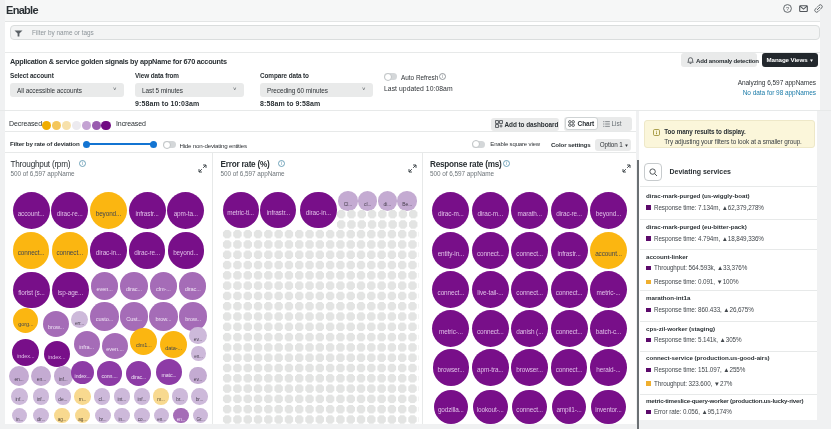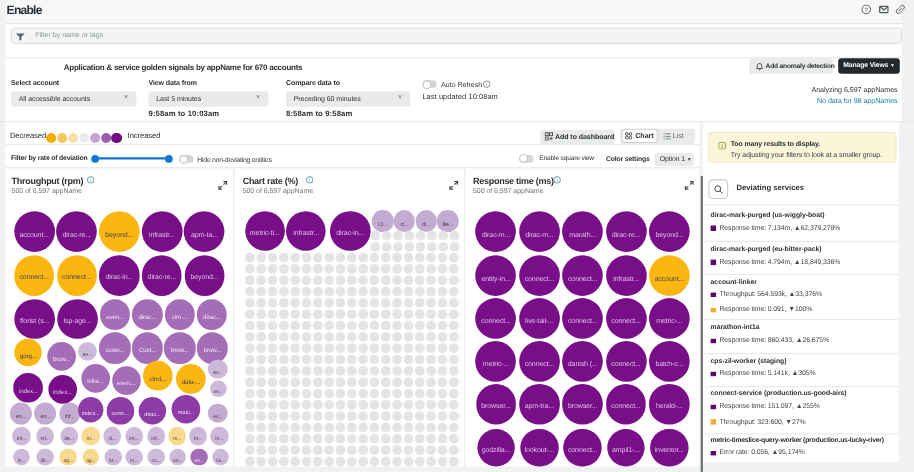--- a/index.html
+++ b/index.html
@@ -29,21 +29,21 @@
 <path d="M1,2.2 L4.5,5.1 L8,2.2" fill="none" stroke="#50555a" stroke-width="1.1"></path>
   </svg>
 <svg style="position:absolute;left:814px;top:3.5px;" width="9" height="9" viewBox="0 0 10 10">
 <path d="M4.2,2.9 L5.6,1.5 a2,2 0 0 1 2.9,2.9 L7.1,5.8 M5.8,7.1 L4.4,8.5 a2,2 0 0 1 -2.9,-2.9 L2.9,4.2 M3.6,6.4 L6.4,3.6" fill="none" stroke="#54595e" stroke-width="1" stroke-linecap="round"></path>
   </svg>
 <div style="left:9.5px;top:25px;width:810px;height:15px;background:#f3f4f4;border:1px solid #dadddd;border-radius:4px;"></div>
 <svg style="position:absolute;left:14px;top:29.5px;" width="9" height="7" viewBox="0 0 9 7">
 <path d="M0.5,0.5 L8.5,0.5 L5.4,3.4 L5.4,6.5 L3.6,6.5 L3.6,3.4 Z" fill="#5a6065"></path>
   </svg>
 <div style="left:32px;top:29px;font-size:6.4px;letter-spacing:0px;color:#8d9499;">Filter by name or tags</div>
-<div style="left:10px;top:57px;font-size:7.3px;font-weight:bold;color:#2a3034;letter-spacing:-0.25px;margin-left:48px;">Application &amp; service golden signals by appName for 670 accounts</div>
+<div style="left:10px;top:57px;font-size:7.3px;font-weight:bold;color:#2a3034;letter-spacing:-0.25px;">Application &amp; service golden signals by appName for 670 accounts</div>
 <div style="left:681px;top:53px;width:76px;height:14px;background:#e9eaea;border-radius:3px;"></div>
 <svg style="position:absolute;left:687px;top:56.5px;" width="7" height="7" viewBox="0 0 10 10">
 <path d="M5,1 a3,3 0 0 1 3,3 v2.2 l1,1.3 H1 l1,-1.3 V4 a3,3 0 0 1 3,-3 Z" fill="none" stroke="#3c4146" stroke-width="1.1"></path>
 <path d="M4,8.6 a1,1 0 0 0 2,0" fill="none" stroke="#3c4146" stroke-width="1.1"></path>
   </svg>
 <div style="left:696px;top:56.6px;font-size:6.1px;font-weight:bold;color:#2a3034;letter-spacing:-0.2px;">Add anomaly detection</div>
 <div style="left:762px;top:53px;width:56px;height:14px;background:#23282d;border-radius:3px;color:#fff;font-weight:bold;font-size:6.2px;letter-spacing:-0.1px;text-align:center;line-height:14px;">Manage Views <span style="font-size:4.5px;">▼</span></div>
 <div style="left:10px;top:71.5px;font-size:6.4px;font-weight:bold;color:#2a3034;letter-spacing:-0.1px;">Select account</div>
 <div style="left:10px;top:83px;width:114px;height:13.5px;background:#e9eaea;border-radius:3px;"></div>
 <div style="left:17px;top:86.8px;font-size:6.4px;letter-spacing:-0.05px;color:#2f3337;">All accessible accounts</div>
@@ -101,39 +101,39 @@
 <div style="left:86px;top:143.3px;width:67.5px;height:1.8px;background:#1374d2;border-radius:1px;"></div>
 <div style="left:82.5px;top:140.7px;width:7px;height:7px;border-radius:50%;background:#1374d2;"></div>
 <div style="left:150px;top:140.7px;width:7px;height:7px;border-radius:50%;background:#1374d2;"></div>
 <div class="toggle" style="left:163px;top:141px;"></div>
 <div style="left:179.4px;top:141.5px;font-size:6.2px;letter-spacing:-0.2px;color:#2f3337;">Hide non-deviating entities</div>
 <div class="toggle" style="left:471.9px;top:140.5px;"></div>
 <div style="left:490.3px;top:141.3px;font-size:6px;letter-spacing:-0.15px;color:#2f3337;">Enable square view</div>
 <div style="left:551px;top:141.3px;font-size:6.2px;font-weight:bold;color:#2a3034;letter-spacing:-0.15px;">Color settings</div>
 <div style="left:595.4px;top:138.5px;width:35.7px;height:12px;background:#e9eaea;border-radius:3px;"></div>
 <div style="left:599.7px;top:141.3px;font-size:6.3px;letter-spacing:-0.1px;color:#2f3337;">Option 1 <span style="font-size:4.5px;">▼</span></div>
-<div style="left:10.5px;top:159.5px;font-size:8.2px;font-weight:bold;color:#2a3034;letter-spacing:-0.25px;">Throughput (rpm)</div>
+<div style="left:10.5px;top:159.5px;font-size:8.2px;font-weight:normal;color:#2a3034;letter-spacing:-0.25px;">Throughput (rpm)</div>
 <svg style="position:absolute;left:79px;top:159.5px;" width="7" height="7" viewBox="0 0 7 7">
 <circle cx="3.5" cy="3.5" r="3" fill="none" stroke="#4f8eaa" stroke-width="0.8"></circle>
 <text x="3.5" y="5.4" font-size="4.8" text-anchor="middle" fill="#4f8eaa" font-family="Liberation Sans">i</text>
   </svg>
 <div style="left:10.5px;top:170.2px;font-size:6.4px;letter-spacing:-0.05px;color:#6e757a;">500 of 6,597 appName</div>
 <svg style="position:absolute;left:198px;top:163.5px;" width="9" height="9" viewBox="0 0 9 9">
 <path d="M5.1,1 H8 V3.9 M8,1 L5.2,3.8 M3.9,8 H1 V5.1 M1,8 L3.8,5.2" fill="none" stroke="#3f464b" stroke-width="1"></path>
   </svg>
-<div style="left:220.6px;top:159.5px;font-size:8.2px;font-weight:bold;color:#2a3034;letter-spacing:-0.25px;">Chart rate (%)</div>
+<div style="left:220.6px;top:159.5px;font-size:8.2px;font-weight:bold;color:#2a3034;letter-spacing:-0.25px;">Error rate (%)</div>
 <svg style="position:absolute;left:277.5px;top:159.5px;" width="7" height="7" viewBox="0 0 7 7">
 <circle cx="3.5" cy="3.5" r="3" fill="none" stroke="#4f8eaa" stroke-width="0.8"></circle>
 <text x="3.5" y="5.4" font-size="4.8" text-anchor="middle" fill="#4f8eaa" font-family="Liberation Sans">i</text>
   </svg>
 <div style="left:220.6px;top:170.2px;font-size:6.4px;letter-spacing:-0.05px;color:#6e757a;">500 of 6,597 appName</div>
 <svg style="position:absolute;left:407.5px;top:163.5px;" width="9" height="9" viewBox="0 0 9 9">
 <path d="M5.1,1 H8 V3.9 M8,1 L5.2,3.8 M3.9,8 H1 V5.1 M1,8 L3.8,5.2" fill="none" stroke="#3f464b" stroke-width="1"></path>
   </svg>
-<div style="left:430px;top:159.5px;font-size:8.2px;font-weight:bold;color:#2a3034;letter-spacing:-0.25px;">Response time (ms)</div>
+<div style="left:430px;top:159.5px;font-size:8.2px;font-weight:bold;color:#2a3034;letter-spacing:-0.25px;">Response rate (ms)</div>
 <svg style="position:absolute;left:502.5px;top:159.5px;" width="7" height="7" viewBox="0 0 7 7">
 <circle cx="3.5" cy="3.5" r="3" fill="none" stroke="#4f8eaa" stroke-width="0.8"></circle>
 <text x="3.5" y="5.4" font-size="4.8" text-anchor="middle" fill="#4f8eaa" font-family="Liberation Sans">i</text>
   </svg>
 <div style="left:430px;top:170.2px;font-size:6.4px;letter-spacing:-0.05px;color:#6e757a;">500 of 6,597 appName</div>
 <svg style="position:absolute;left:622px;top:163.5px;" width="9" height="9" viewBox="0 0 9 9">
 <path d="M5.1,1 H8 V3.9 M8,1 L5.2,3.8 M3.9,8 H1 V5.1 M1,8 L3.8,5.2" fill="none" stroke="#3f464b" stroke-width="1"></path>
   </svg>
 <div class="bub" style="left:12.5px;top:191.5px;width:37.0px;height:37.0px;background:#780f89;line-height:37.0px;"><span style="color:#e0bfe8;font-size:6.4px;letter-spacing:-0.1px;">account...</span></div>
 <div class="bub" style="left:51.2px;top:191.5px;width:37.0px;height:37.0px;background:#780f89;line-height:37.0px;"><span style="color:#e0bfe8;font-size:6.4px;letter-spacing:-0.1px;">dirac-re...</span></div>

